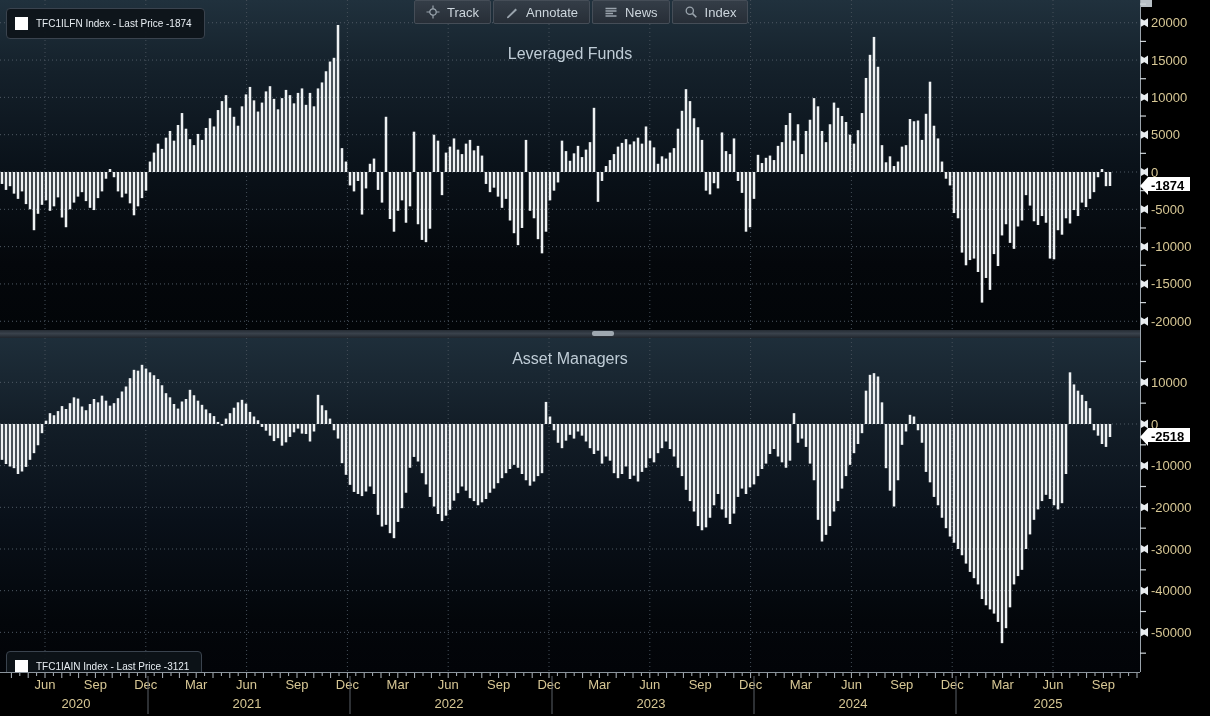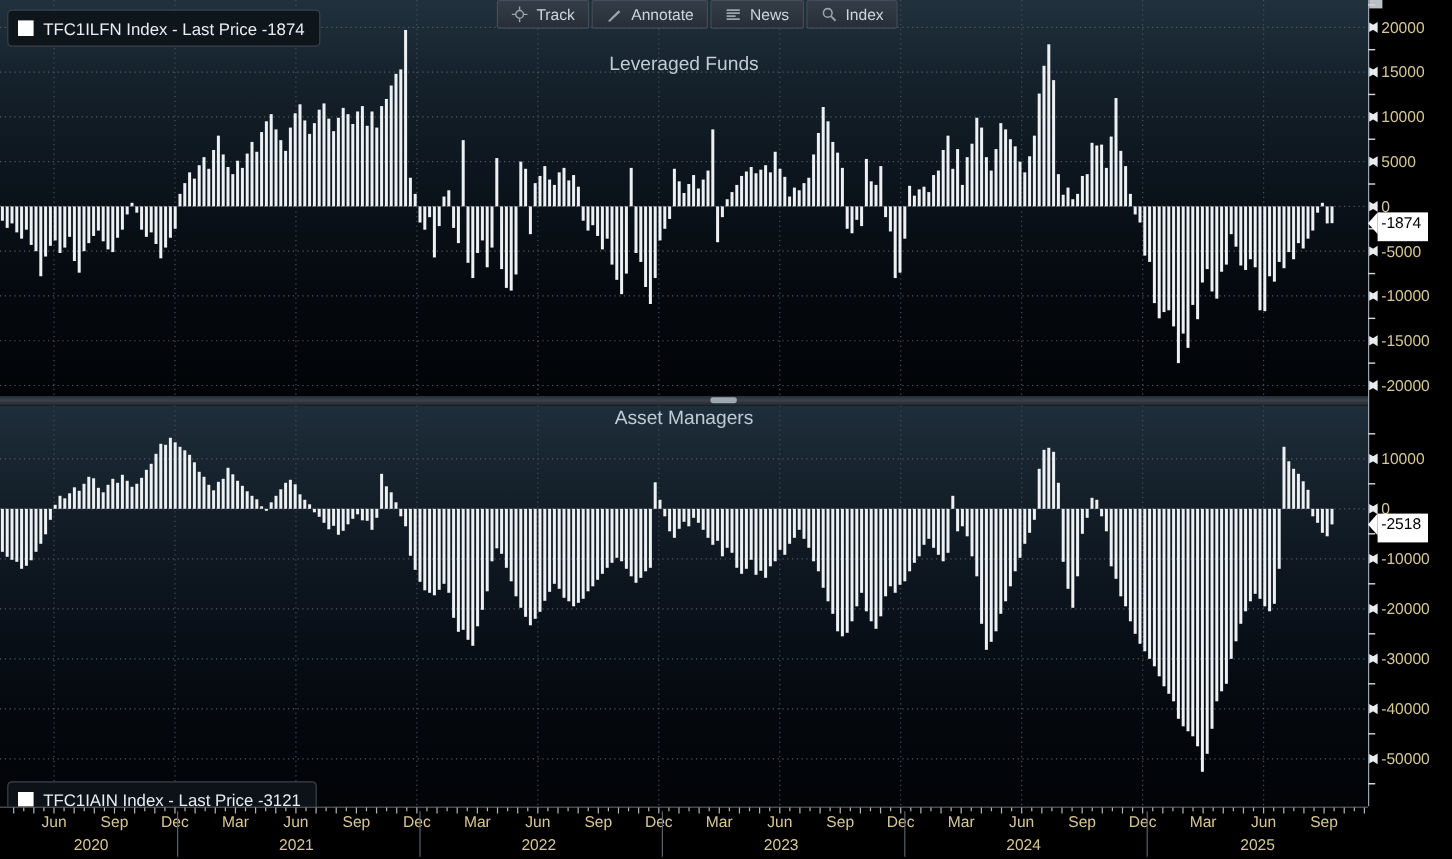--- a/index.html
+++ b/index.html
@@ -7,36 +7,36 @@
   #stage{position:absolute;inset:0;width:1210px;height:716px;background:#000;}
   .panel{position:absolute;left:0;width:1140px;}
   #panel-top{top:0;height:330px;background:linear-gradient(180deg,#20313d 0%,#14202a 22%,#0a121a 50%,#04070b 80%,#020508 100%);}
   #panel-bot{top:338px;height:334px;background:linear-gradient(180deg,#1e2e3a 0%,#131e28 25%,#091019 55%,#03060a 85%,#020408 100%);}
   .panel svg{position:absolute;inset:0;display:block;}
   #divider{position:absolute;left:0;top:330px;width:1140px;height:8px;
     background:linear-gradient(180deg,#262d35,#3a424c 45%,#20262d);}
   #divider-handle{position:absolute;left:592px;top:331px;width:22px;height:5px;border-radius:2px;background:#9fa8b0;}
   .panel-title{position:absolute;left:0;width:1140px;text-align:center;color:#bfccd6;font-size:16px;pointer-events:none;}
   #title-top{top:45px;}
-  #title-bot{top:340px;}
+  #title-bot{top:350px;}
   .legend{position:absolute;left:6px;height:29px;display:flex;align-items:center;gap:8px;
     background:rgba(13,19,25,0.92);border:1px solid #3a434e;border-radius:4px;padding:0 12px 0 8px;}
   #legend-top{top:8px;}
   #legend-bot{top:651px;}
   .swatch{width:13px;height:13px;background:#fff;flex:0 0 auto;}
-  .legend-text{color:#e8eef3;font-size:14px;white-space:nowrap;}
+  .legend-text{color:#e8eef3;font-size:10px;white-space:nowrap;}
   #toolbar{position:absolute;left:414px;top:0;height:24px;display:flex;gap:2px;}
   .tb-btn{display:flex;align-items:center;gap:7px;padding:0 11px;height:24px;box-sizing:border-box;
     background:linear-gradient(180deg,#343d47,#272e37);border:1px solid #454d57;border-radius:2px;
     color:#cdd6dd;font-size:13px;cursor:pointer;}
   .tb-btn svg{display:block;}
   #yaxis{position:absolute;left:1140px;top:0;width:70px;height:716px;}
   #xaxis{position:absolute;left:0;top:672px;width:1188px;height:44px;background:#000;}
-  .price-tag{position:absolute;left:1148px;height:24px;background:#fff;color:#000;font-size:13px;
-    font-weight:400;line-height:18px;padding:0 6px 0 3px;white-space:nowrap;}
+  .price-tag{position:absolute;left:1148px;height:14px;background:#fff;color:#000;font-size:13px;
+    font-weight:700;line-height:18px;padding:0 6px 0 3px;white-space:nowrap;}
   .price-tag .arrow{position:absolute;left:-8px;top:0;width:0;height:0;
     border-top:9px solid transparent;border-bottom:9px solid transparent;border-right:8px solid #fff;}
   #tag-top{top:177px;}
   #tag-bot{top:428px;}
 </style>
 </head>
 <body>
 
 <div id="stage">
 

